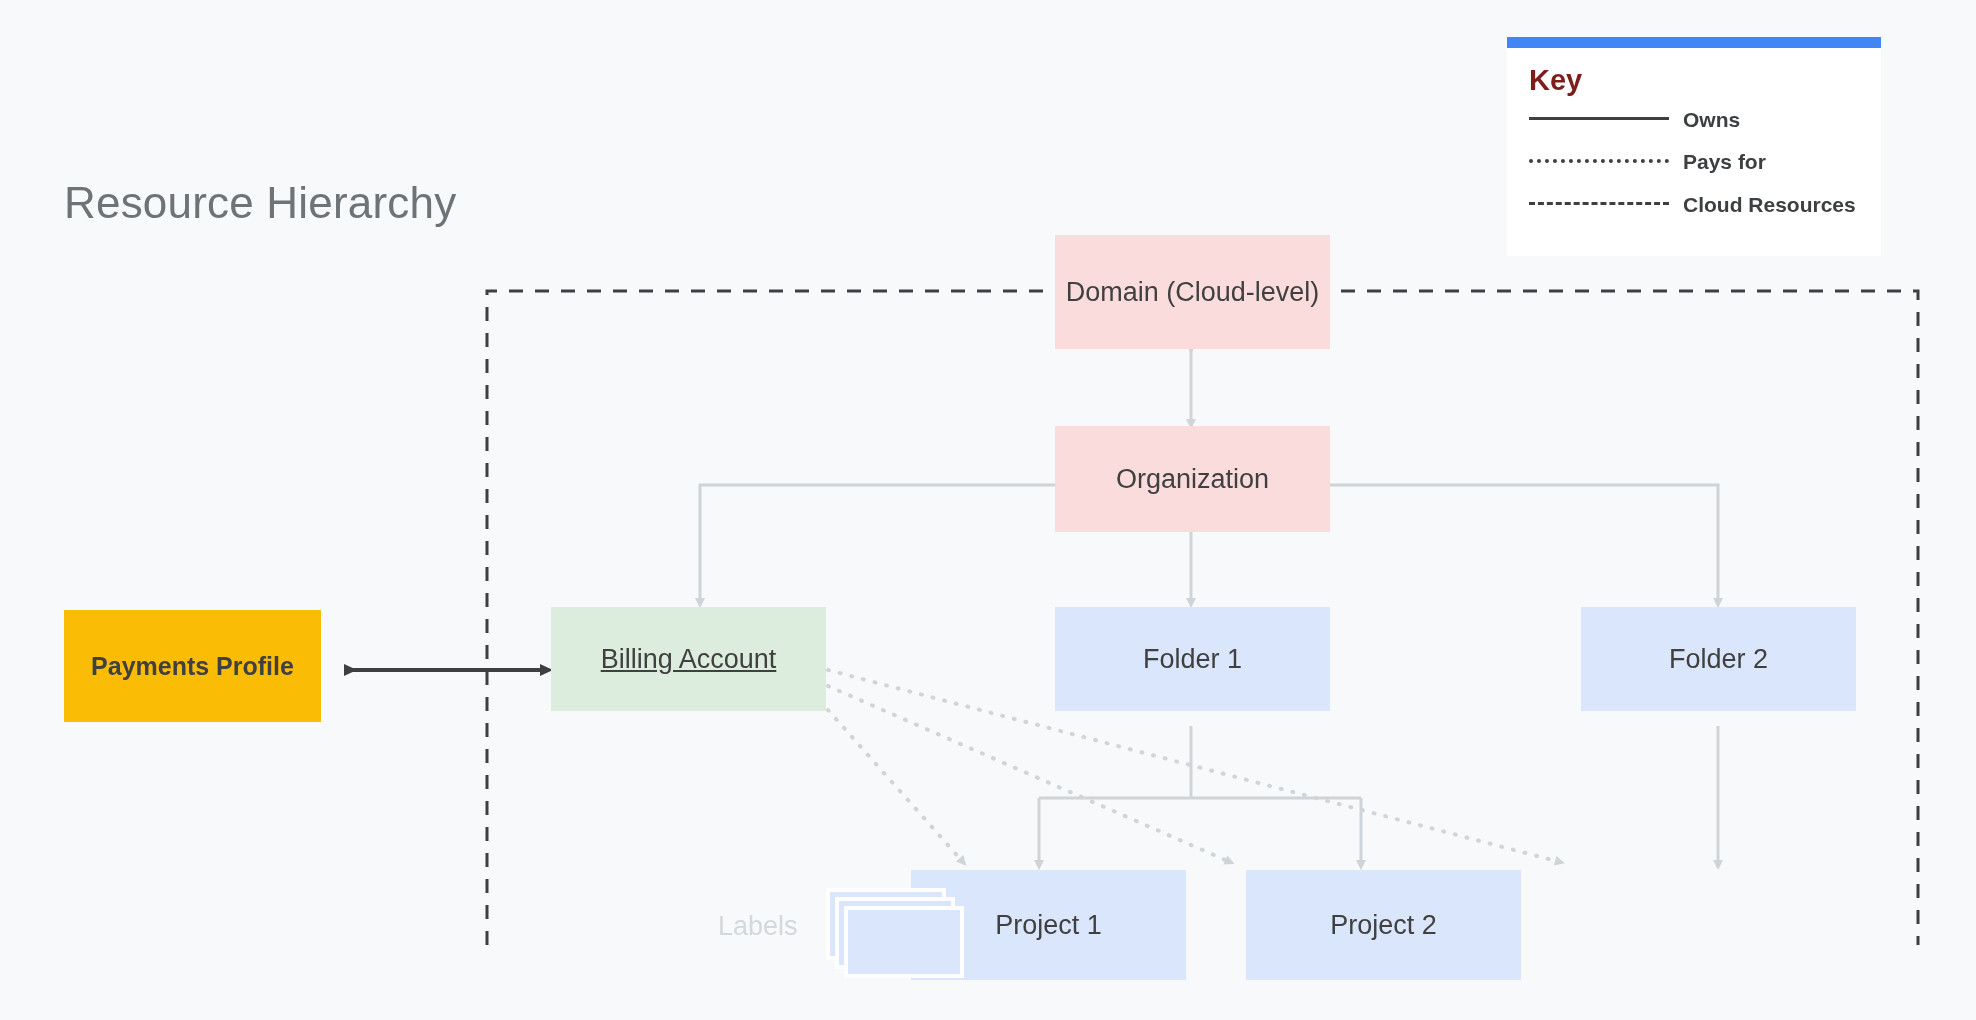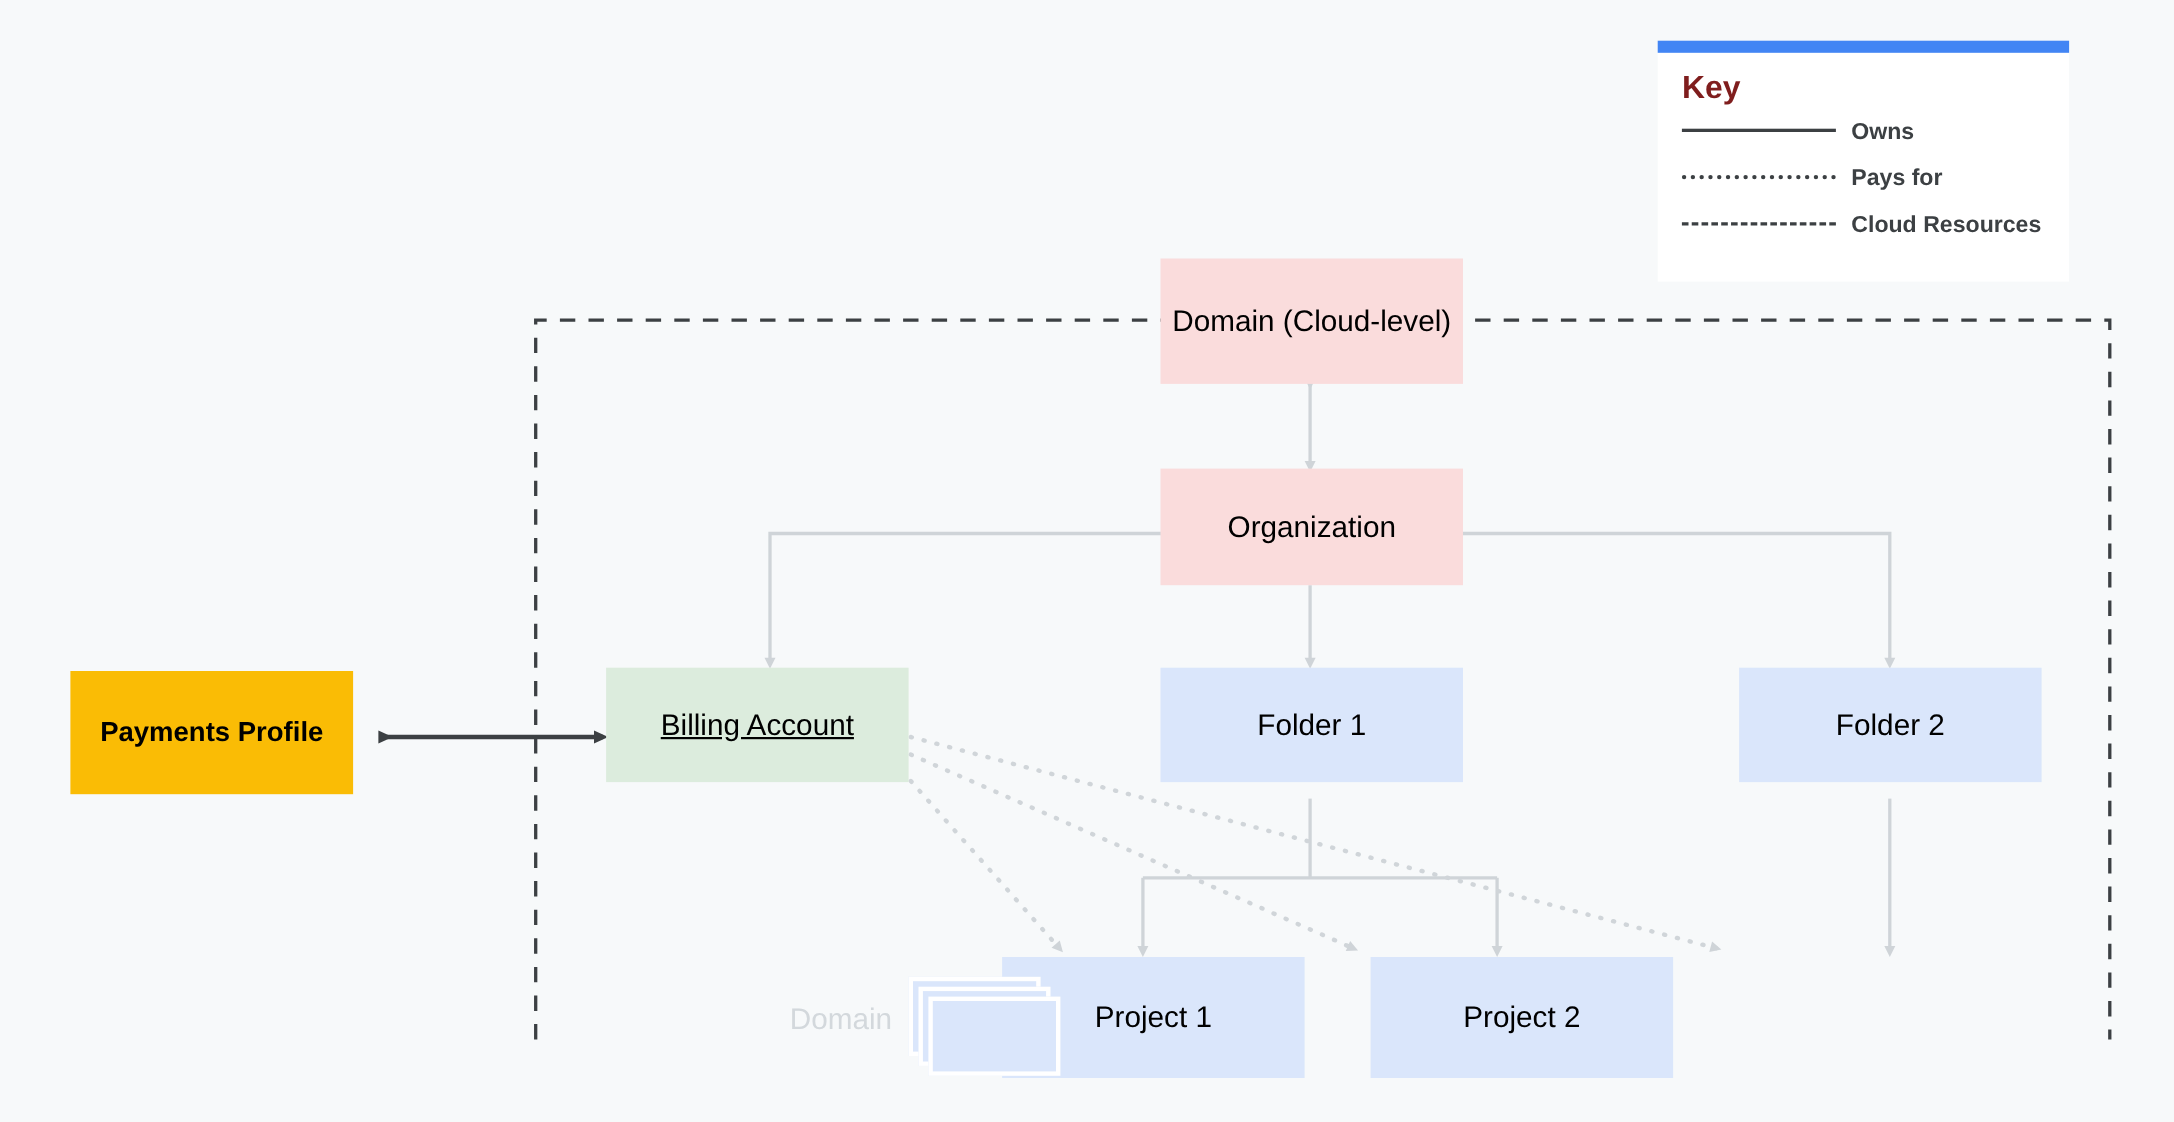--- a/index.html
+++ b/index.html
@@ -31,21 +31,21 @@
     color: #6e7377;
     letter-spacing: 0.2px;
     white-space: nowrap;
   }
   .node {
     position: absolute;
     display: flex;
     align-items: center;
     justify-content: center;
     font-size: 27px;
-    color: #000000;
+    color: #404040;
     box-sizing: border-box;
     text-align: center;
     line-height: 1.2;
   }
   .node-pink   { background: #fadcdc; }
   .node-blue   { background: #dae6fb; }
   .node-green  { background: #dcecdd; }
   .node-yellow { background: #fabc05; font-weight: bold; font-size: 25px; }
 
   .labels-text {
@@ -120,20 +120,21 @@
     color: #3c4043;
     line-height: 1.25;
     padding-left: 14px;
   }
 </style>
 </head>
 <body>
 
 <div id="stage">
 
+  <div class="page-title">Resource Hierarchy</div>
 
   <svg id="edges" viewBox="0 0 1976 1020" xmlns="http://www.w3.org/2000/svg">
     <defs>
       <marker id="arrGray" markerWidth="14" markerHeight="14" refX="6" refY="6" orient="auto" markerUnits="userSpaceOnUse">
         <path d="M1,1 L11,6 L1,11 z" fill="#cfd4d8"></path>
       </marker>
       <marker id="arrGrayUp" markerWidth="14" markerHeight="14" refX="6" refY="6" orient="auto" markerUnits="userSpaceOnUse">
         <path d="M1,1 L11,6 L1,11 z" fill="#cfd4d8"></path>
       </marker>
       <marker id="arrDark" markerWidth="16" markerHeight="16" refX="9" refY="7" orient="auto" markerUnits="userSpaceOnUse">
@@ -182,21 +183,21 @@
 
   <div class="node node-blue" style="left:1581px; top:607px; width:275px; height:104px;">Folder 2</div>
 
   <div class="node node-blue" style="left:911px; top:870px; width:275px; height:110px;">Project 1</div>
 
   <div class="node node-blue" style="left:1246px; top:870px; width:275px; height:110px;">Project 2</div>
 
 
   <div class="node node-yellow" style="left:64px; top:610px; width:257px; height:112px;">Payments Profile</div>
 
-  <div class="labels-text" style="left:718px; top:911px;">Domain</div>
+  <div class="labels-text" style="left:718px; top:911px;">Labels</div>
 
   <div class="label-stack" style="left:826px; top:888px; width:140px; height:92px;">
     <div class="label-card" style="left:0px;  top:0px;  width:120px; height:72px;"></div>
     <div class="label-card" style="left:9px;  top:9px;  width:120px; height:72px;"></div>
     <div class="label-card" style="left:18px; top:18px; width:120px; height:72px;"></div>
   </div>
 
   <div class="legend">
     <div class="legend-accent"></div>
     <div class="legend-body">

